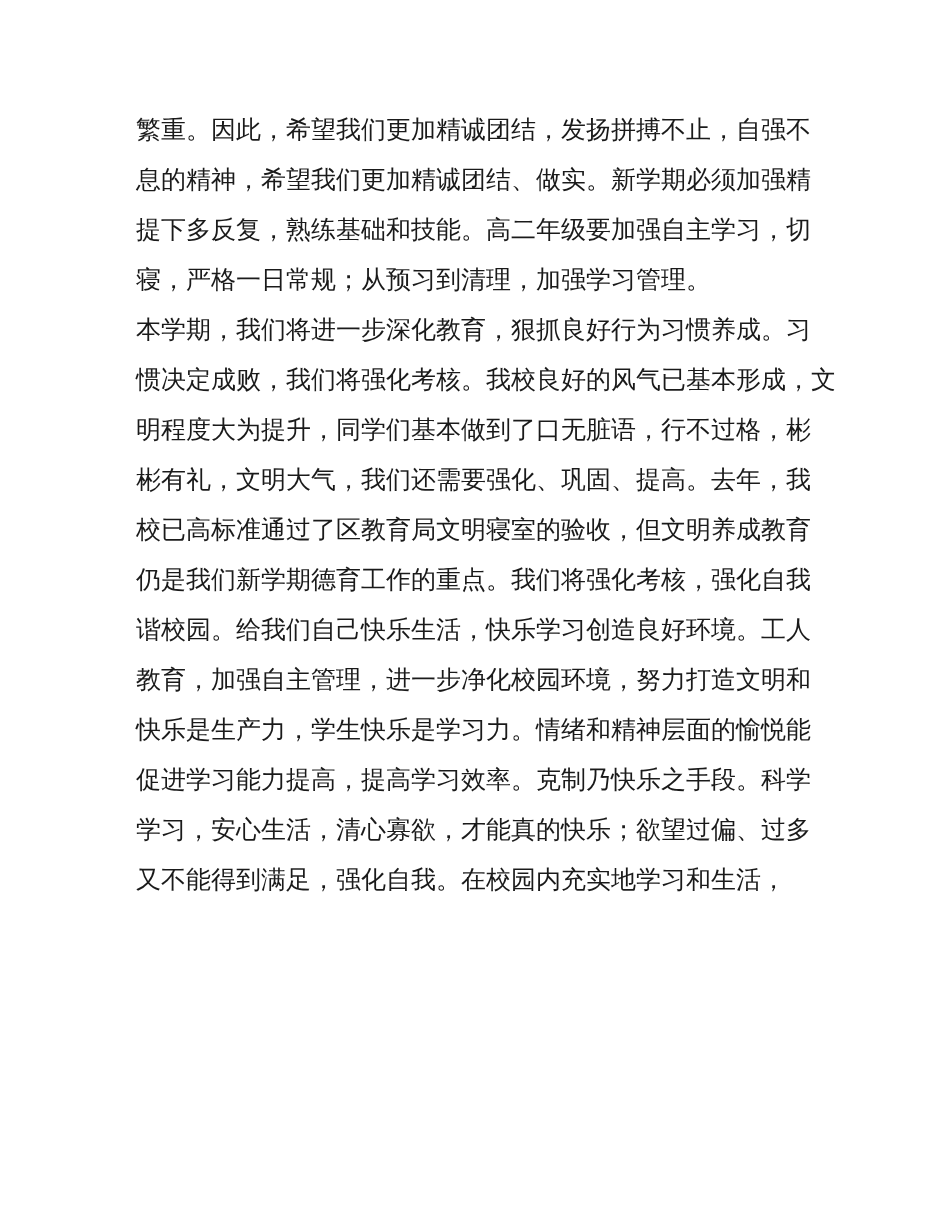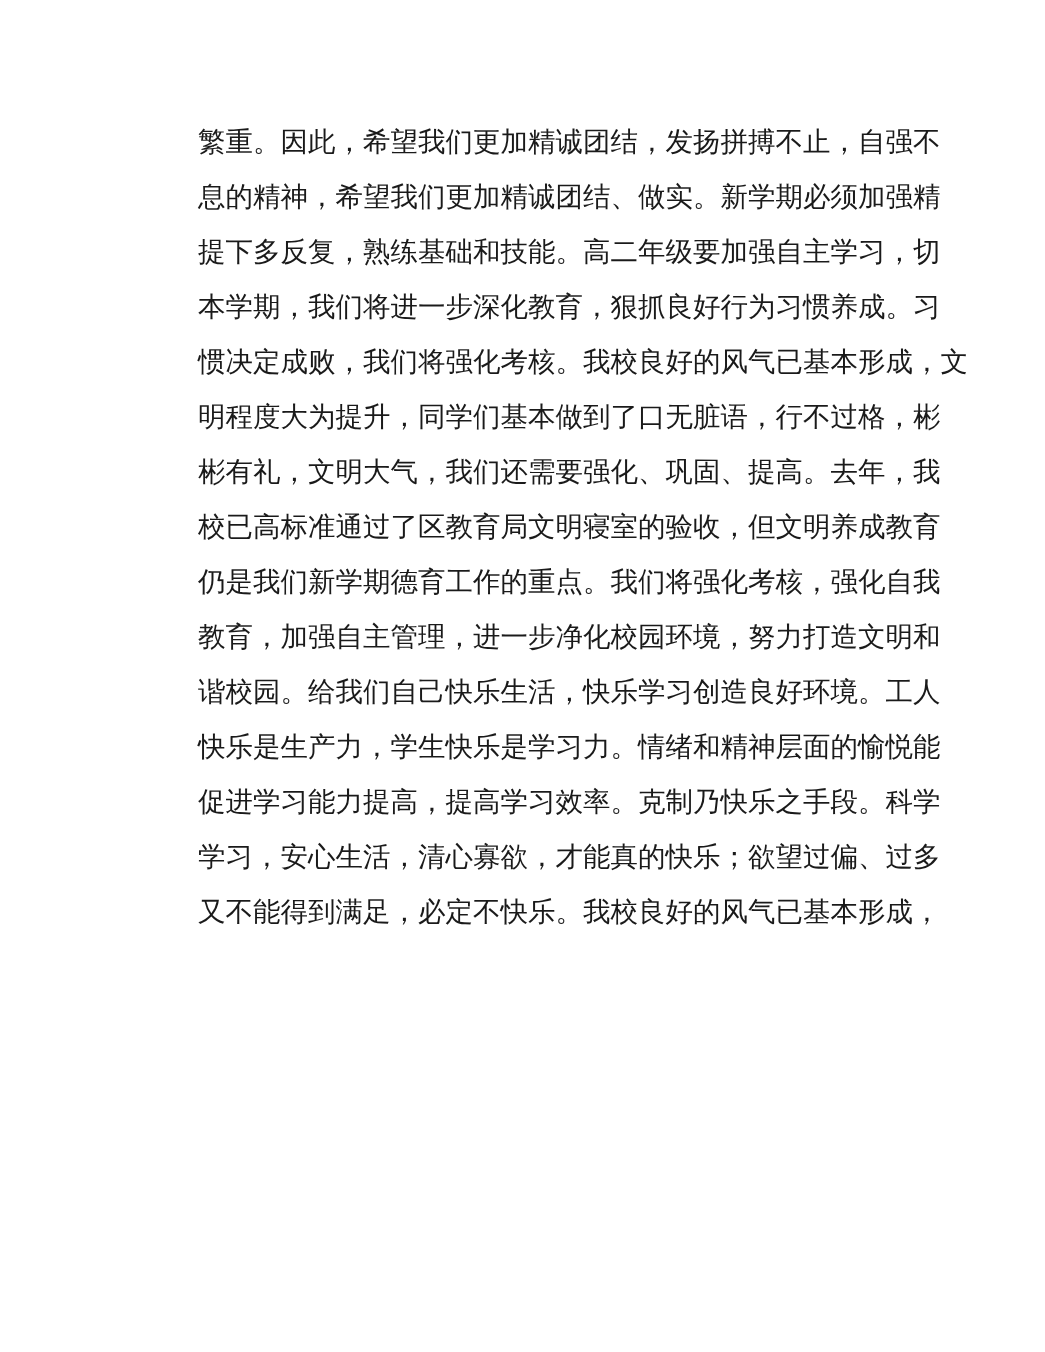--- a/index.html
+++ b/index.html
@@ -13,21 +13,20 @@
     height: 1229px;
     background: #ffffff;
     overflow: hidden;
     font-family: "Liberation Serif", "DejaVu Serif", serif;
   }
   .text-block {
     position: absolute;
     left: 136px;
     top: 105px;
     width: 694px;
-    margin-left: 44px;
   }
   .paragraph {
     margin: 0;
     padding: 0;
   }
   .line {
     font-size: 25px;
     line-height: 50px;
     height: 50px;
     color: #1a1a1a;
@@ -38,31 +37,32 @@
 </head>
 <body>
 
 <div class="page">
   <div class="text-block">
 
     <div class="paragraph">
       <div class="line">繁重。因此，希望我们更加精诚团结，发扬拼搏不止，自强不</div>
       <div class="line">息的精神，希望我们更加精诚团结、做实。新学期必须加强精</div>
       <div class="line">提下多反复，熟练基础和技能。高二年级要加强自主学习，切</div>
+      <div class="line">寝，严格一日常规；从预习到清理，加强学习管理。</div>
     </div>
 
     <div class="paragraph">
       <div class="line">本学期，我们将进一步深化教育，狠抓良好行为习惯养成。习</div>
       <div class="line">惯决定成败，我们将强化考核。我校良好的风气已基本形成，文</div>
       <div class="line">明程度大为提升，同学们基本做到了口无脏语，行不过格，彬</div>
       <div class="line">彬有礼，文明大气，我们还需要强化、巩固、提高。去年，我</div>
       <div class="line">校已高标准通过了区教育局文明寝室的验收，但文明养成教育</div>
       <div class="line">仍是我们新学期德育工作的重点。我们将强化考核，强化自我</div>
+      <div class="line">谐校园。给我们自己快乐生活，快乐学习创造良好环境。工人</div>
       <div class="line">教育，加强自主管理，进一步净化校园环境，努力打造文明和</div>
-      <div class="line">谐校园。给我们自己快乐生活，快乐学习创造良好环境。工人</div>
       <div class="line">快乐是生产力，学生快乐是学习力。情绪和精神层面的愉悦能</div>
       <div class="line">促进学习能力提高，提高学习效率。克制乃快乐之手段。科学</div>
       <div class="line">学习，安心生活，清心寡欲，才能真的快乐；欲望过偏、过多</div>
-      <div class="line">又不能得到满足，必定不快乐。我校良好的风气已基本形成，</div>
+      <div class="line">又不能得到满足，强化自我。在校园内充实地学习和生活，</div>
     </div>
 
   </div>
 </div>
 
 </body></html>

